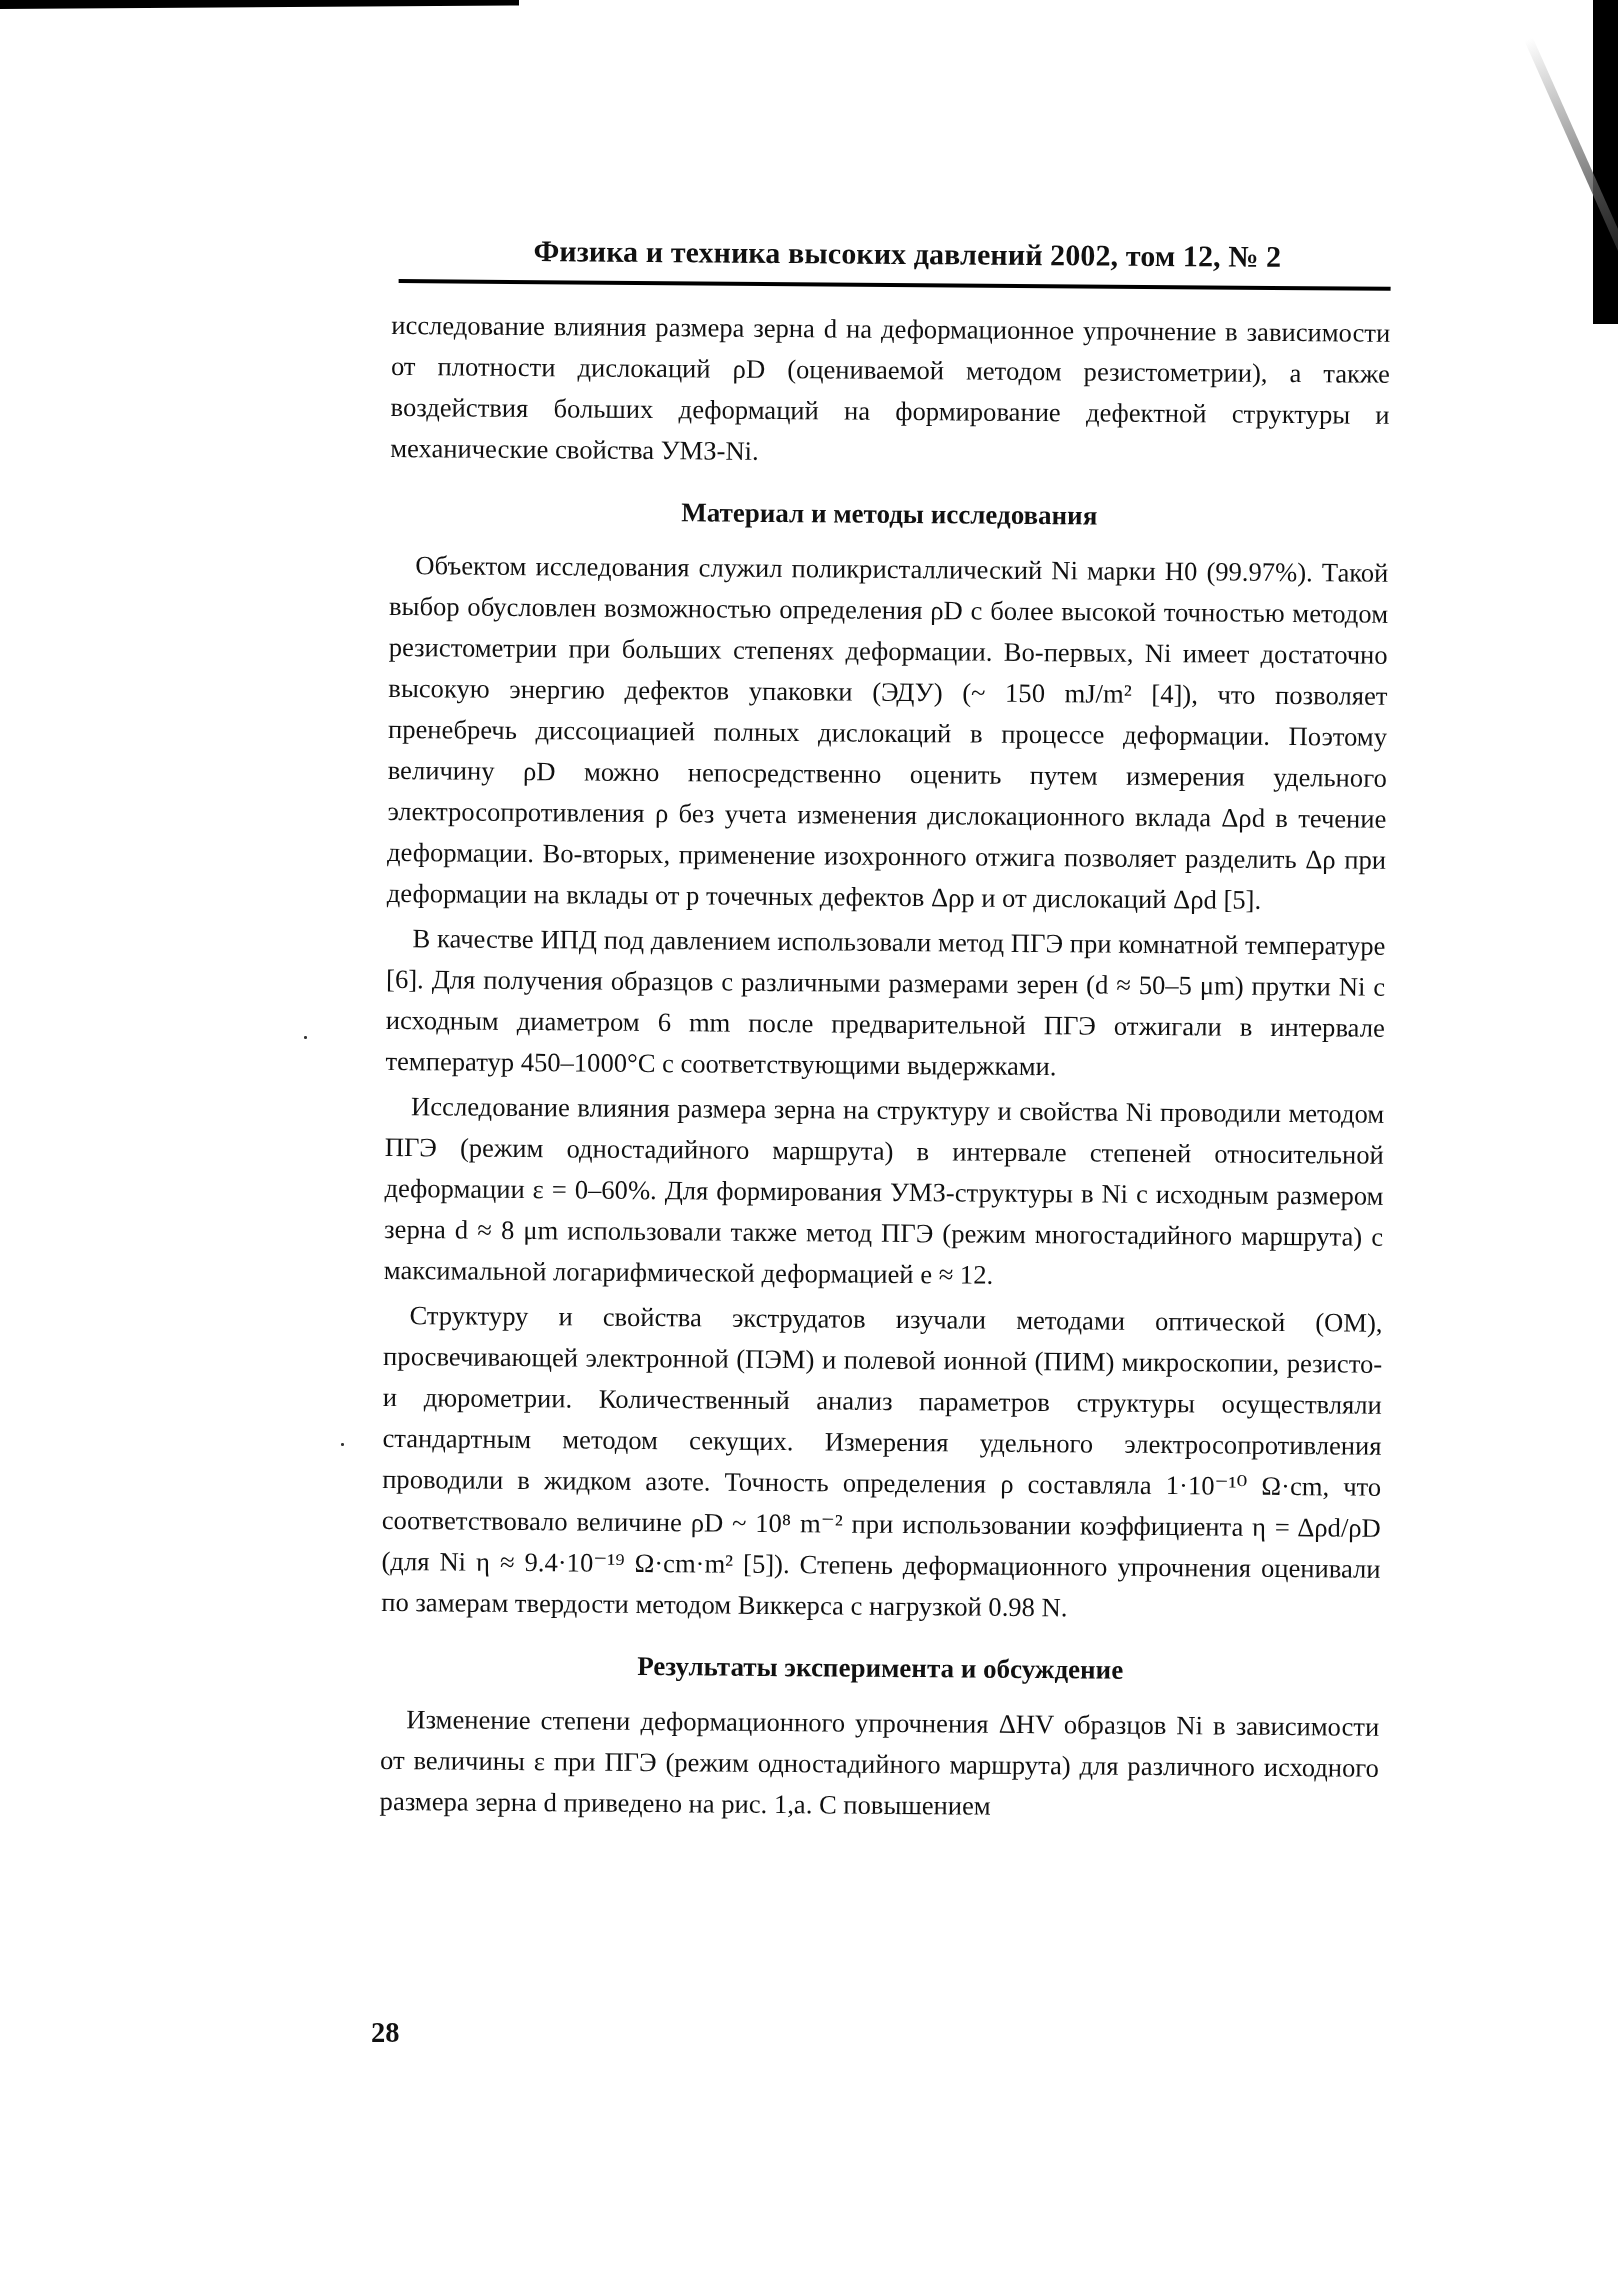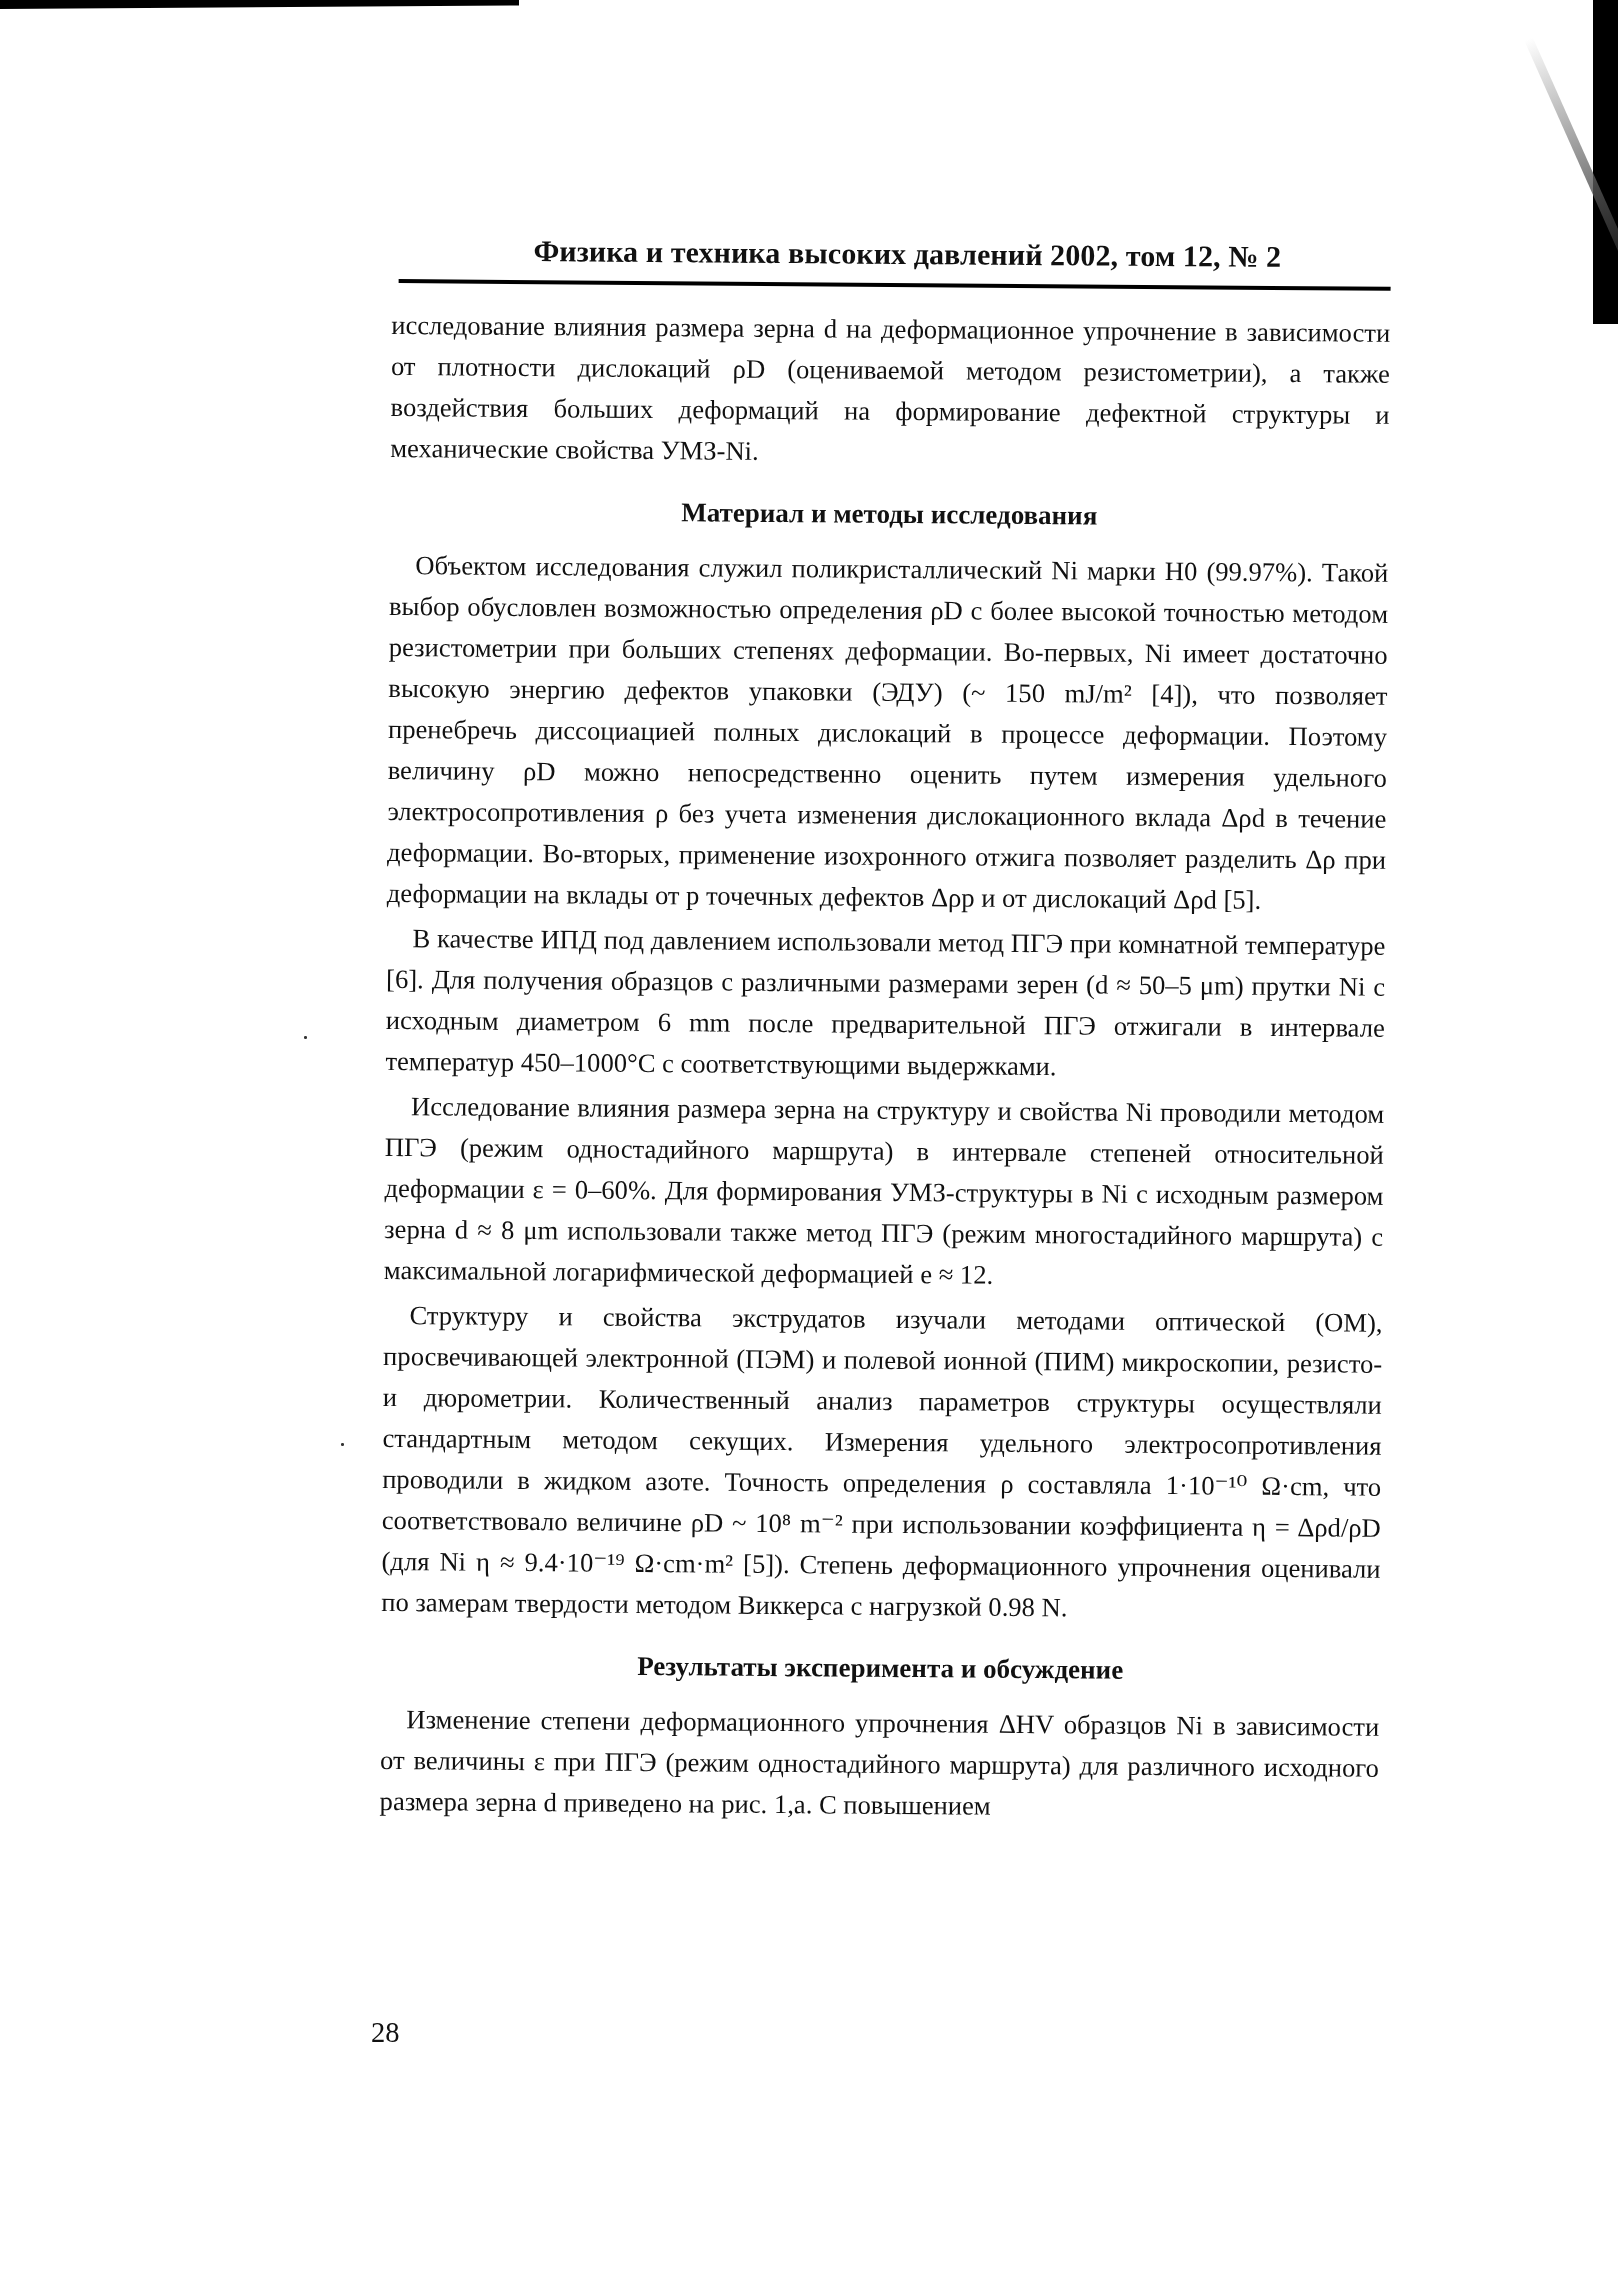--- a/index.html
+++ b/index.html
@@ -7,21 +7,21 @@
   .scan-top { position: absolute; left: 0; top: 0; width: 519px; height: 9px; background: #000; transform: skewY(-0.4deg); transform-origin: left top; }
   .scan-right { position: absolute; right: 0; top: 0; width: 26px; height: 324px; background: #000; }
   .scan-streak { position: absolute; left: 1524px; top: 39px; width: 9px; height: 272px; background: linear-gradient(#fff, #555 60%, #111); transform: rotate(-24deg); transform-origin: top; opacity: 0.8; }
   .page { position: absolute; left: 392px; top: 233px; width: 999px; transform: rotate(0.45deg); transform-origin: left top; }
   .journal-header { text-align: center; font-weight: bold; font-size: 30px; letter-spacing: 0.1px; margin-left: 32px; }
   .header-rule { height: 3.9px; background: #000; margin: 11.7px 0 22px 6.5px; width: 992px; }
   p { margin: 0; font-size: 26.6px; line-height: 41px; text-align: justify; }
   p.indent { text-indent: 26px; }
   p + p { margin-top: 3.9px; }
   h2 { font-size: 27px; font-weight: bold; text-align: center; margin: 26px 0 19.5px; }
-  .page-number { position: absolute; left: 371px; top: 2017px; font-size: 28.5px; font-weight: normal; }
+  .page-number { position: absolute; left: 371px; top: 2017px; font-size: 28.5px; font-weight: bold; }
   .speck { position: absolute; width: 2.6px; height: 2.6px; background: #333; border-radius: 50%; }
 </style>
 </head>
 <body>
 
 <div class="scan-top"></div>
 <div class="scan-right"></div>
 <div class="scan-streak"></div>
 
 <div class="page">

